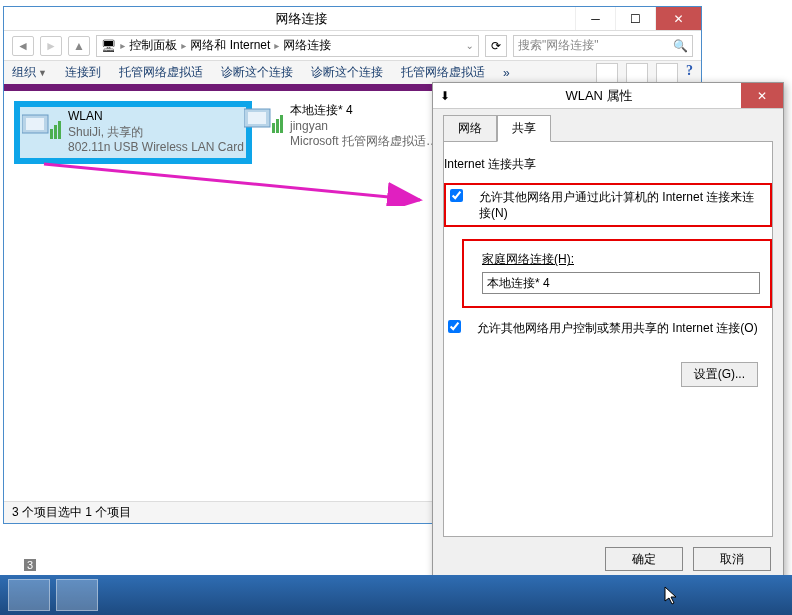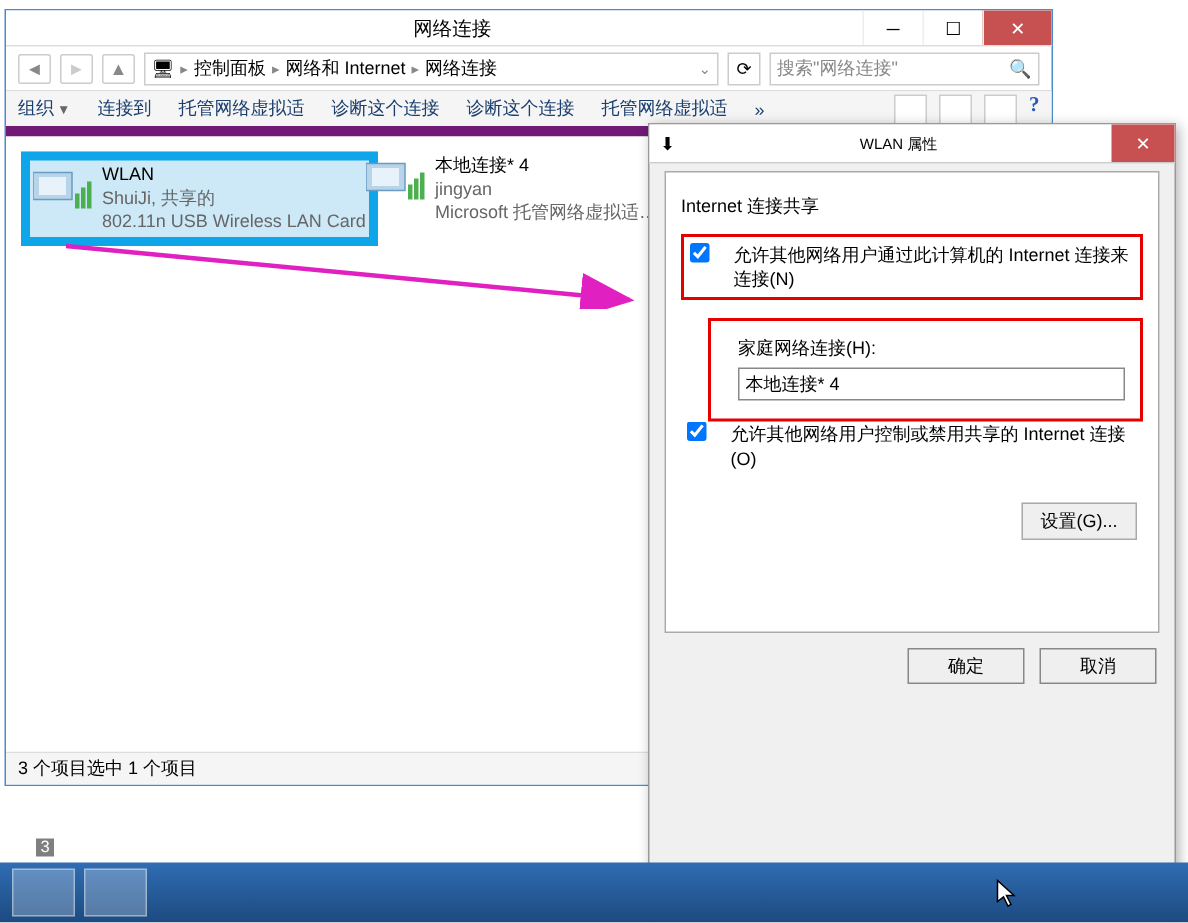--- a/index.html
+++ b/index.html
@@ -34,31 +34,31 @@
 .adapter-sub { color: #666; }
 .adapter-sel { background: #cde8f6; border: 6px solid #0ea5e9; padding: 2px; }
 
 .arrow1 { position: absolute; left: 40px; top: 162px; width: 390px; height: 44px; pointer-events: none; }
 .arrow2 { position: absolute; left: 436px; top: 316px; width: 300px; height: 292px; pointer-events: none; }
 
 .statusbar { height: 22px; background: #f5f5f5; border-top: 1px solid #ddd; display: flex; align-items: center; padding: 0 8px; }
 
 .dialog { position: absolute; left: 432px; top: 82px; width: 352px; height: 524px; background: #f0f0f0; border: 1px solid #999; box-shadow: 2px 2px 8px rgba(0,0,0,0.3); }
 .dtitlebar { height: 26px; background: #fff; display: flex; align-items: center; border-bottom: 1px solid #ccc; }
-.dtitle { flex: 1; text-align: center; font-size: 10px; }
+.dtitle { flex: 1; text-align: center; font-size: 13px; }
 .dclose { width: 42px; height: 100%; background: #c75050; color: #fff; display: flex; align-items: center; justify-content: center; }
 .dbody { padding: 6px 10px 0; }
 .tabs { display: flex; }
 .tab { padding: 4px 14px; border: 1px solid #aaa; background: #f0f0f0; position: relative; }
 .tab.active { background: #fff; border-bottom-color: #fff; z-index: 2; }
-.tabpanel { border: 1px solid #aaa; background: #fff; margin-top: -1px; padding: 14px 10px 4px; height: 308px; position: relative; }
+.tabpanel { border: 1px solid #aaa; background: #fff; margin-top: -1px; padding: 14px 0 4px; height: 396px; position: relative; }
 .group-title { margin-bottom: 10px; }
 .redbox1 { border: 2px solid #e60000; padding: 4px 4px; margin-bottom: 12px; }
 .checkrow { display: flex; align-items: flex-start; gap: 16px; line-height: 1.35; }
-.redbox2 { border: 2px solid #e60000; padding: 10px 10px 12px 18px; margin: 0 0 0 18px; }
+.redbox2 { border: 2px solid #e60000; padding: 10px 10px 12px 18px; margin: 0 0 12px 18px; text-decoration: underline; }
 .field-label { margin-bottom: 4px; }
 .field-input { width: 100%; height: 22px; border: 1px solid #888; padding: 0 4px; background: #fff; }
 .settings-btn { position: absolute; right: 14px; top: 220px; padding: 3px 12px; background: #efefef; border: 1px solid #aaa; }
 .dfooter { display: flex; justify-content: flex-end; gap: 10px; padding: 10px 12px; }
 .dbtn { width: 78px; height: 24px; border: 1px solid #888; background: #efefef; }
 
 .taskbar { position: absolute; left: 0; bottom: 0; width: 792px; height: 40px; background: linear-gradient(180deg,#2f6db3,#1d4a80); }
 .taskbar-item { position: absolute; left: 8px; top: 4px; width: 42px; height: 32px; background: rgba(255,255,255,0.25); border: 1px solid rgba(255,255,255,0.4); }
 .taskbar-item2 { left: 56px; }
 .desk-badge { position: absolute; left: 24px; bottom: 44px; font-size: 11px; color: #fff; background: rgba(0,0,0,0.5); padding: 0 3px; }
@@ -176,20 +176,24 @@
   <line x1="2" y1="2" x2="232" y2="284" stroke="#e020c0" stroke-width="3" marker-end="url(#ah2)"></line>
 </svg>
 
 <div class="dialog">
   <div class="dtitlebar">
     <span style="width:24px; text-align:center">⬇</span>
     <span class="dtitle">WLAN 属性</span>
     <div class="dclose">✕</div>
   </div>
   <div class="dbody">
+    <div class="tabs">
+      <div class="tab">网络</div>
+      <div class="tab active">共享</div>
+    </div>
     <div class="tabpanel">
       <div class="group-title">Internet 连接共享</div>
 
       <div class="redbox1">
         <label class="checkrow">
           <input type="checkbox" checked="" style="">
           <span>允许其他网络用户通过此计算机的 Internet 连接来连接(N)</span>
         </label>
       </div>
 

